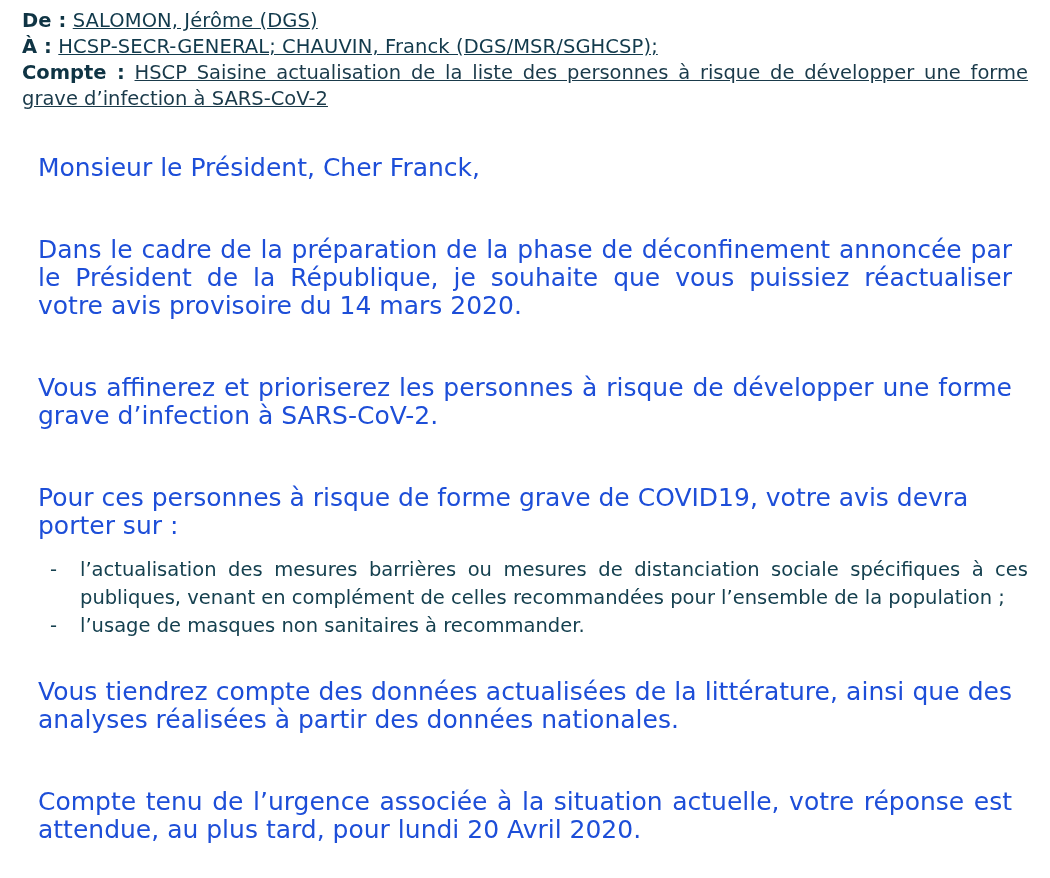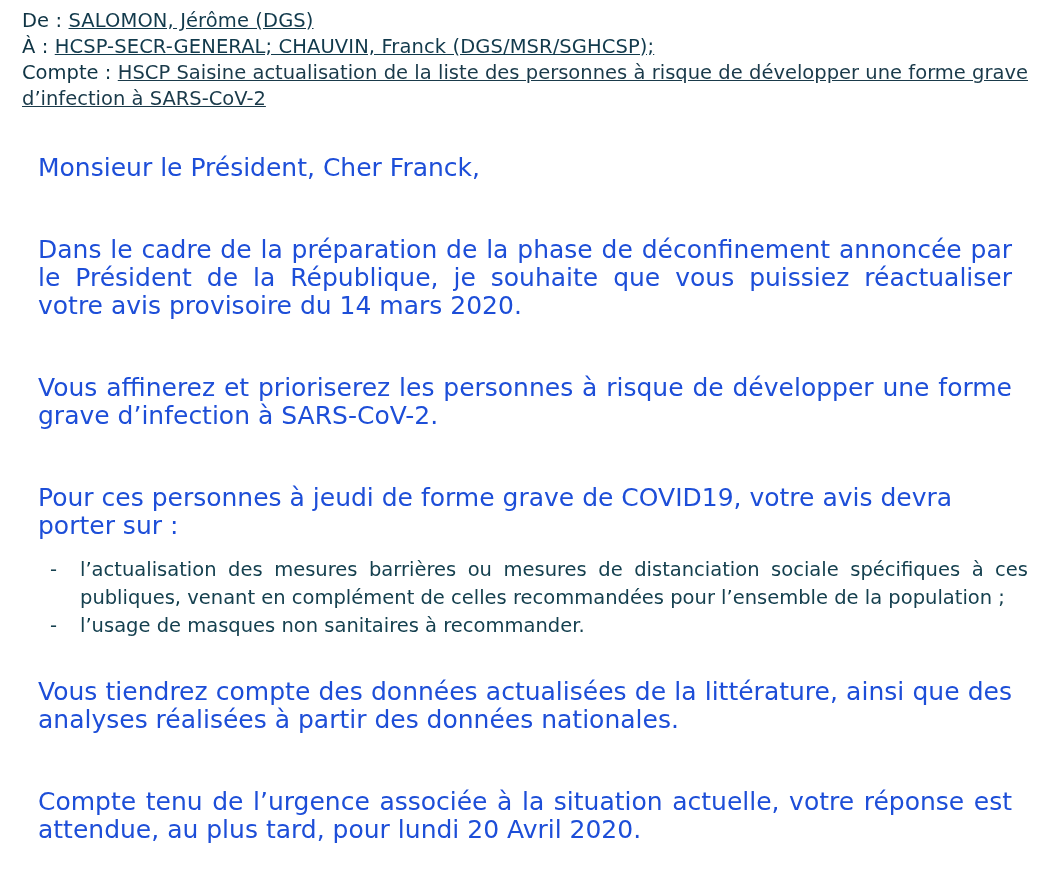--- a/index.html
+++ b/index.html
@@ -20,21 +20,21 @@
     padding: 8px 22px 0 22px;
     background: #ffffff;
   }
   .hdr-line {
     font-size: 19.5px;
     line-height: 26px;
     color: #123a4c;
     letter-spacing: 0.1px;
   }
   .hdr-label {
-    font-weight: normal;
+    font-weight: bold;
     color: #0f3444;
   }
   .hdr-value {
     font-weight: normal;
     text-decoration: underline;
   }
   .subject-block {
     font-size: 19.5px;
     line-height: 26px;
     text-align: justify;
@@ -127,21 +127,21 @@
   <div class="spacer-xs"></div>
 
   <p class="body-par">Dans le cadre de la préparation de la phase de déconfinement annoncée par le Président de la République, je souhaite que vous puissiez réactualiser votre avis provisoire du 14 mars 2020.</p>
 
   <div class="spacer-xs"></div>
 
   <p class="body-par">Vous affinerez et prioriserez les personnes à risque de développer une forme grave d’infection à SARS-CoV-2.</p>
 
   <div class="spacer-xs"></div>
 
-  <p class="body-par nojust">Pour ces personnes à jeudi de forme grave de COVID19, votre avis devra porter sur :</p>
+  <p class="body-par nojust">Pour ces personnes à risque de forme grave de COVID19, votre avis devra porter sur :</p>
 
   <ul class="bullets">
     <li>
       <span class="dash">-</span>
       <span class="btext">l’actualisation des mesures barrières ou mesures de distanciation sociale spécifiques à ces publiques, venant en complément de celles recommandées pour l’ensemble de la population ;</span>
     </li>
     <li>
       <span class="dash">-</span>
       <span class="btext nojust">l’usage de masques non sanitaires à recommander.</span>
     </li>

